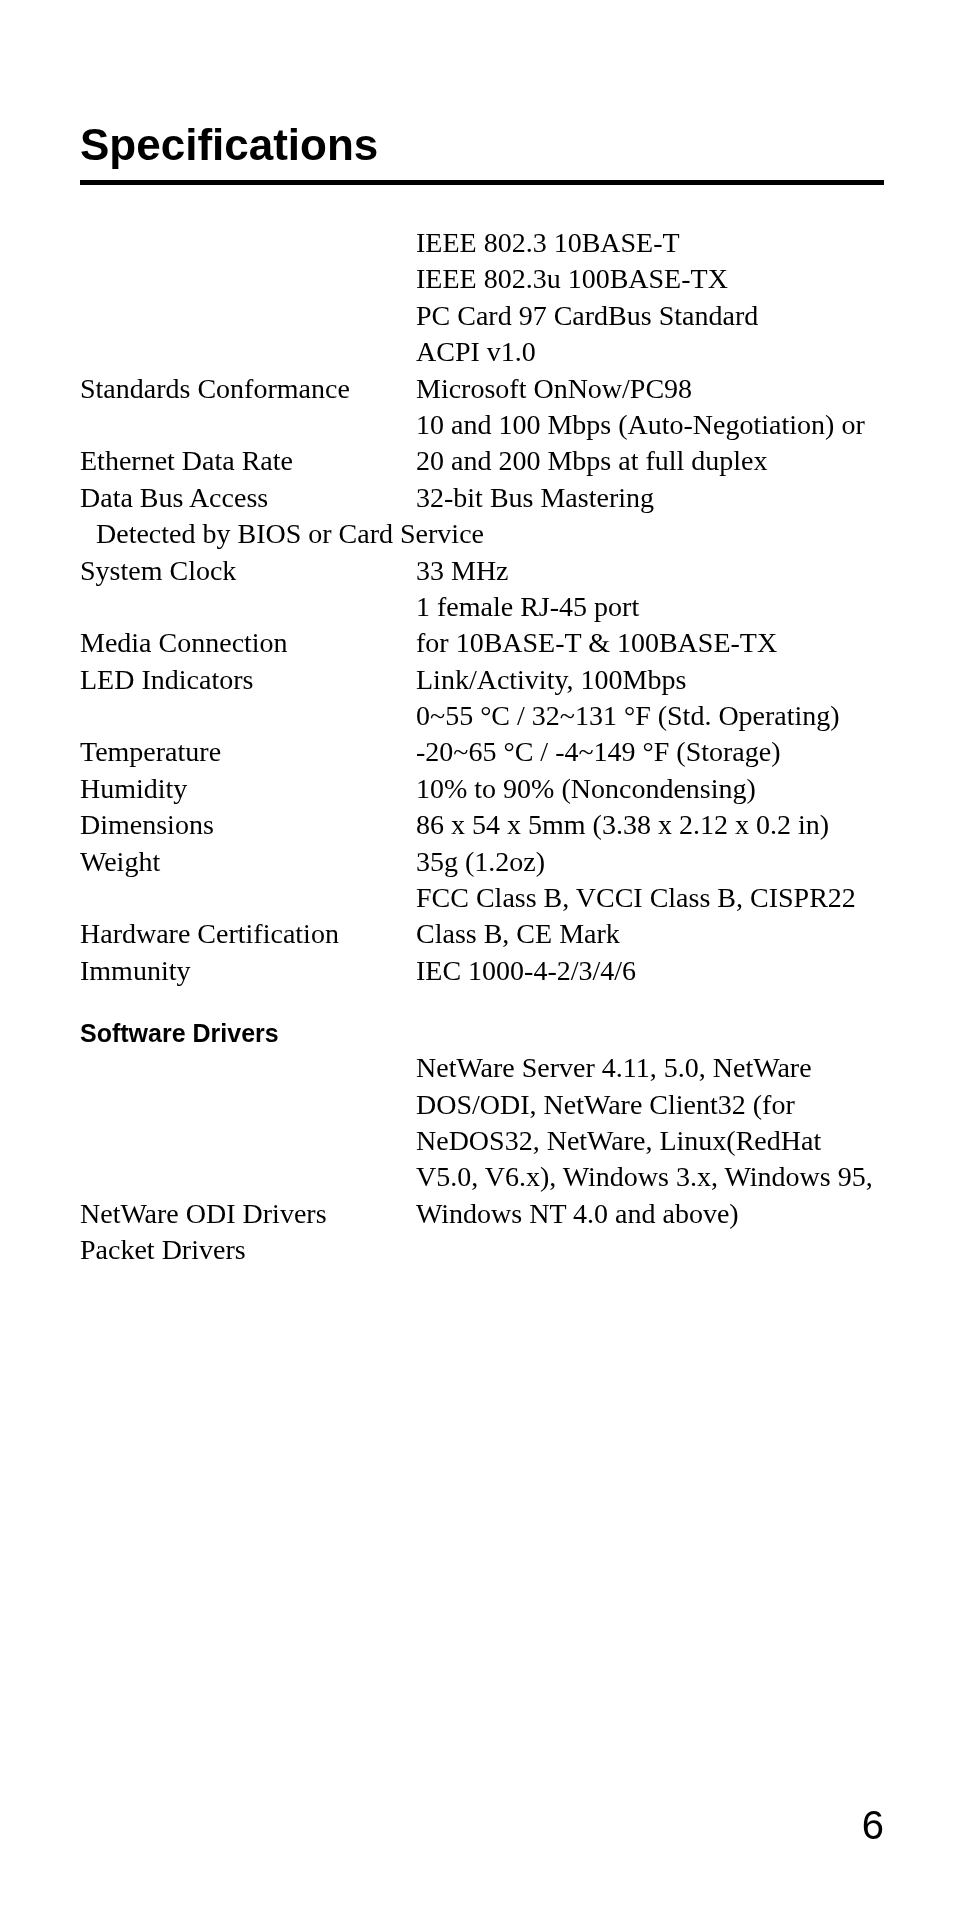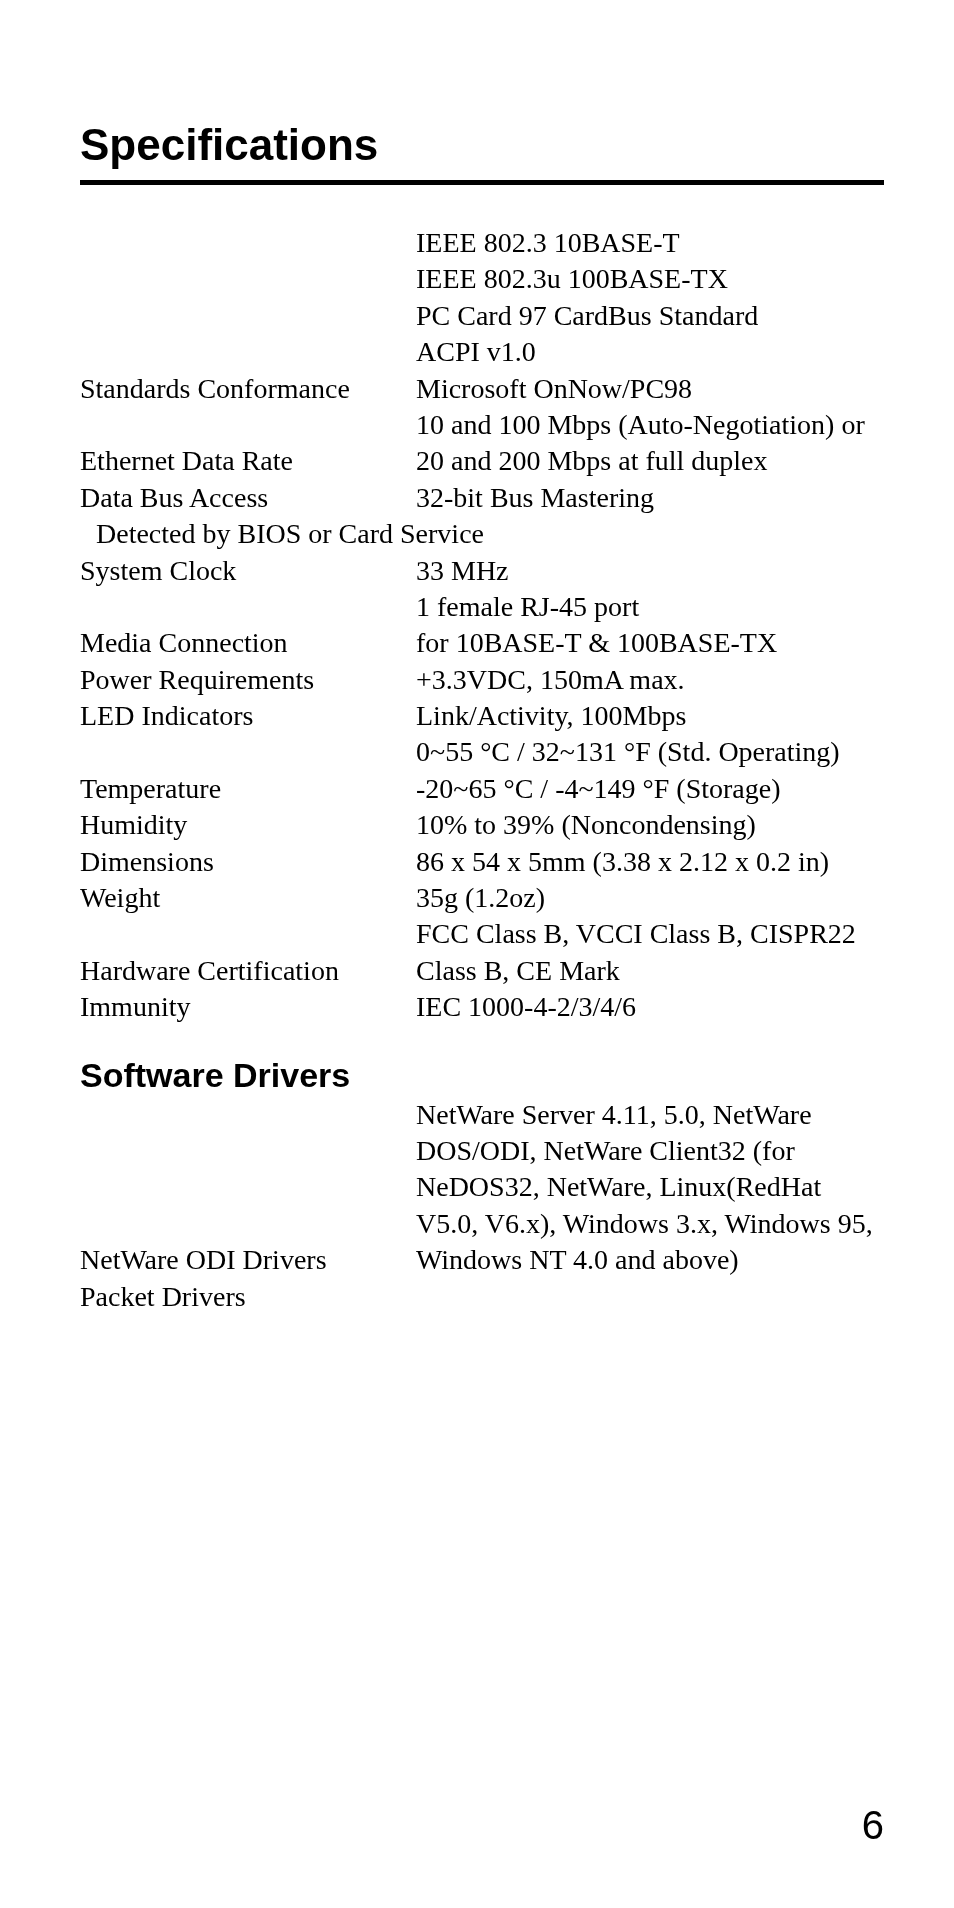--- a/index.html
+++ b/index.html
@@ -39,21 +39,21 @@
     width: 320px;
     flex-shrink: 0;
   }
   .spec-value {
     flex: 1;
     margin-left: 16px;
   }
   h2.subhead {
     font-family: Arial, Helvetica, sans-serif;
     font-weight: bold;
-    font-size: 34px;
+    font-size: 25px;
     margin: 30px 0 2px 0;
   }
   .page-num {
     position: absolute;
     bottom: 60px;
     right: 70px;
     font-family: Arial, Helvetica, sans-serif;
     font-size: 40px;
   }
 </style>
@@ -83,34 +83,30 @@
       </div>
       <div class="spec-row">
         <div class="spec-label">System Clock</div>
         <div class="spec-value">33 MHz</div>
       </div>
       <div class="spec-row">
         <div class="spec-label">Media Connection</div>
         <div class="spec-value">1 female RJ-45 port<br>for 10BASE-T &amp; 100BASE-TX</div>
       </div>
       <div class="spec-row">
-        <div class="spec-label">Power Requirements</div>
-        <div class="spec-value">+3.3VDC, 150mA max.</div>
-      </div>
-      <div class="spec-row">
         <div class="spec-label">LED Indicators</div>
         <div class="spec-value">Link/Activity, 100Mbps</div>
       </div>
       <div class="spec-row">
         <div class="spec-label">Temperature</div>
         <div class="spec-value">0~55 °C / 32~131 °F (Std. Operating)<br>-20~65 °C / -4~149 °F (Storage)</div>
       </div>
       <div class="spec-row">
         <div class="spec-label">Humidity</div>
-        <div class="spec-value">10% to 39% (Noncondensing)</div>
+        <div class="spec-value">10% to 90% (Noncondensing)</div>
       </div>
       <div class="spec-row">
         <div class="spec-label">Dimensions</div>
         <div class="spec-value">86 x 54 x 5mm (3.38 x 2.12 x 0.2 in)</div>
       </div>
       <div class="spec-row">
         <div class="spec-label">Weight</div>
         <div class="spec-value">35g (1.2oz)</div>
       </div>
       <div class="spec-row">

